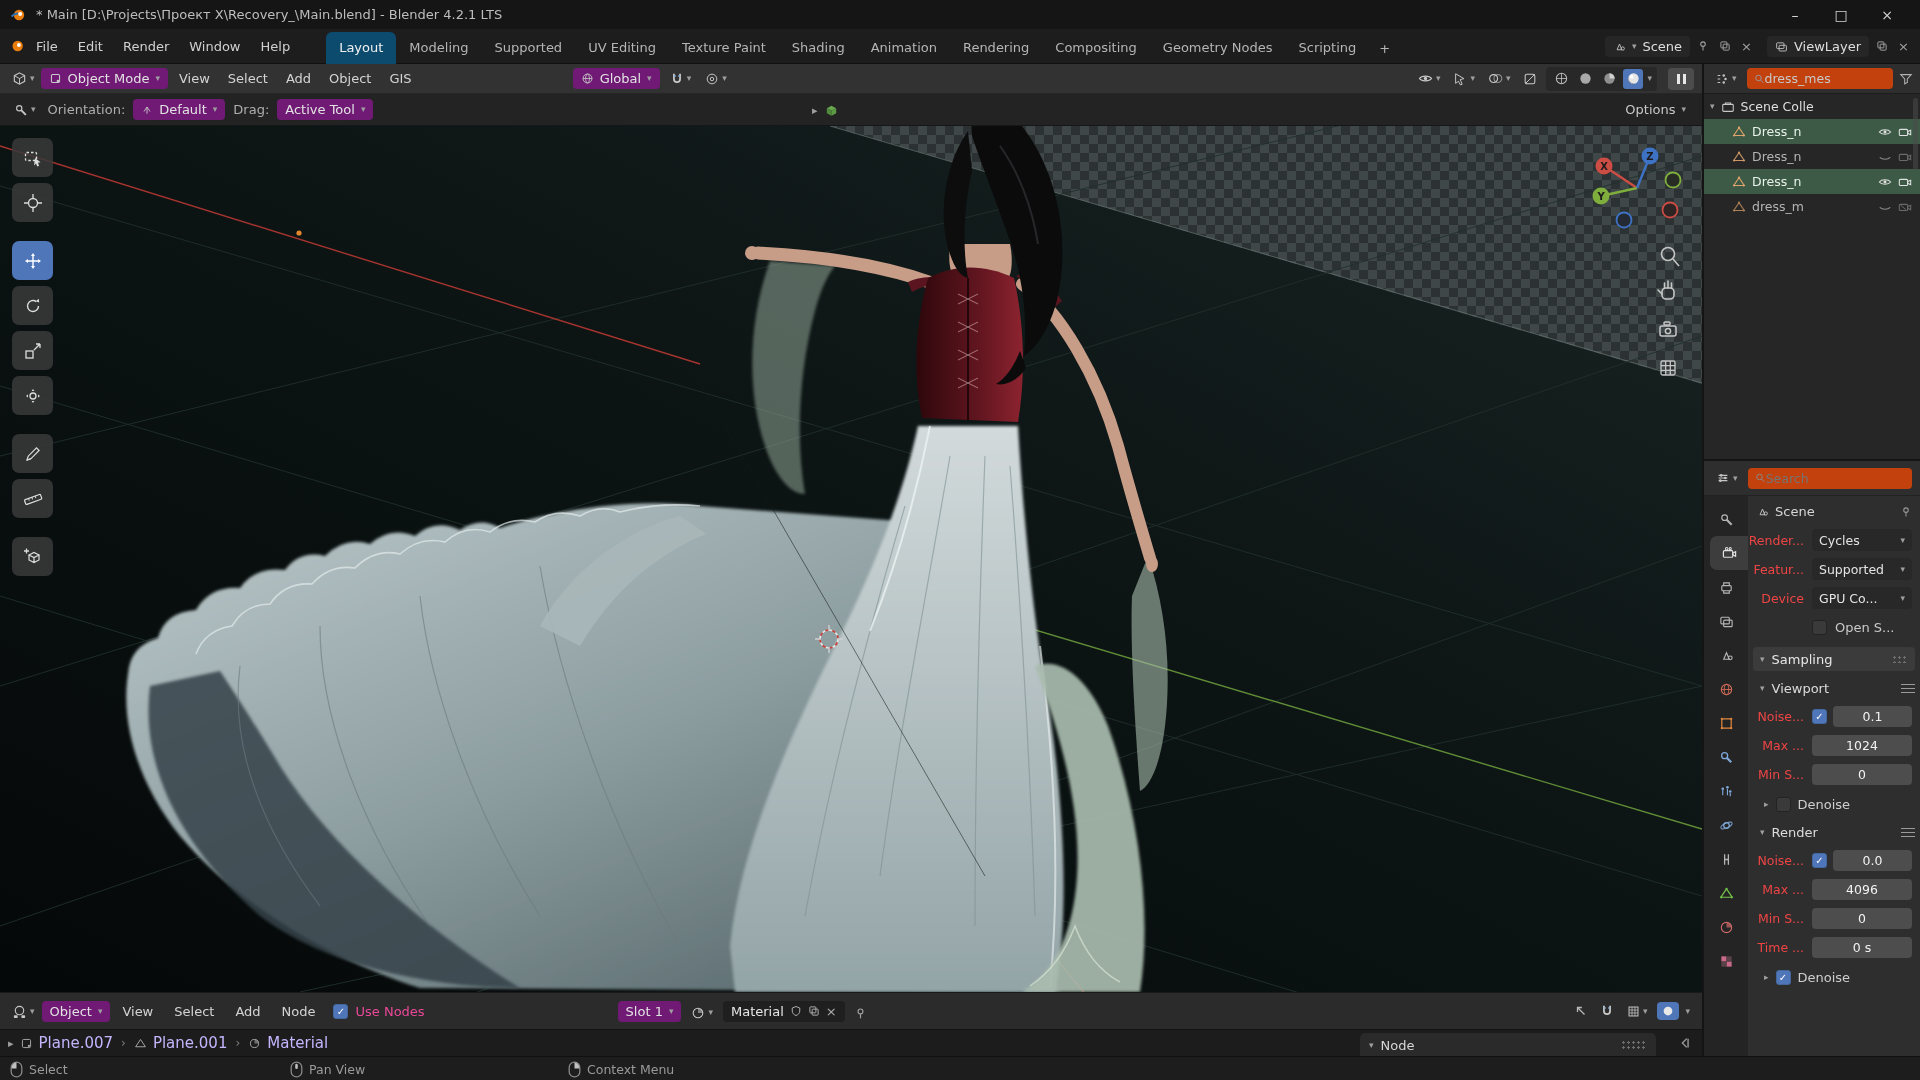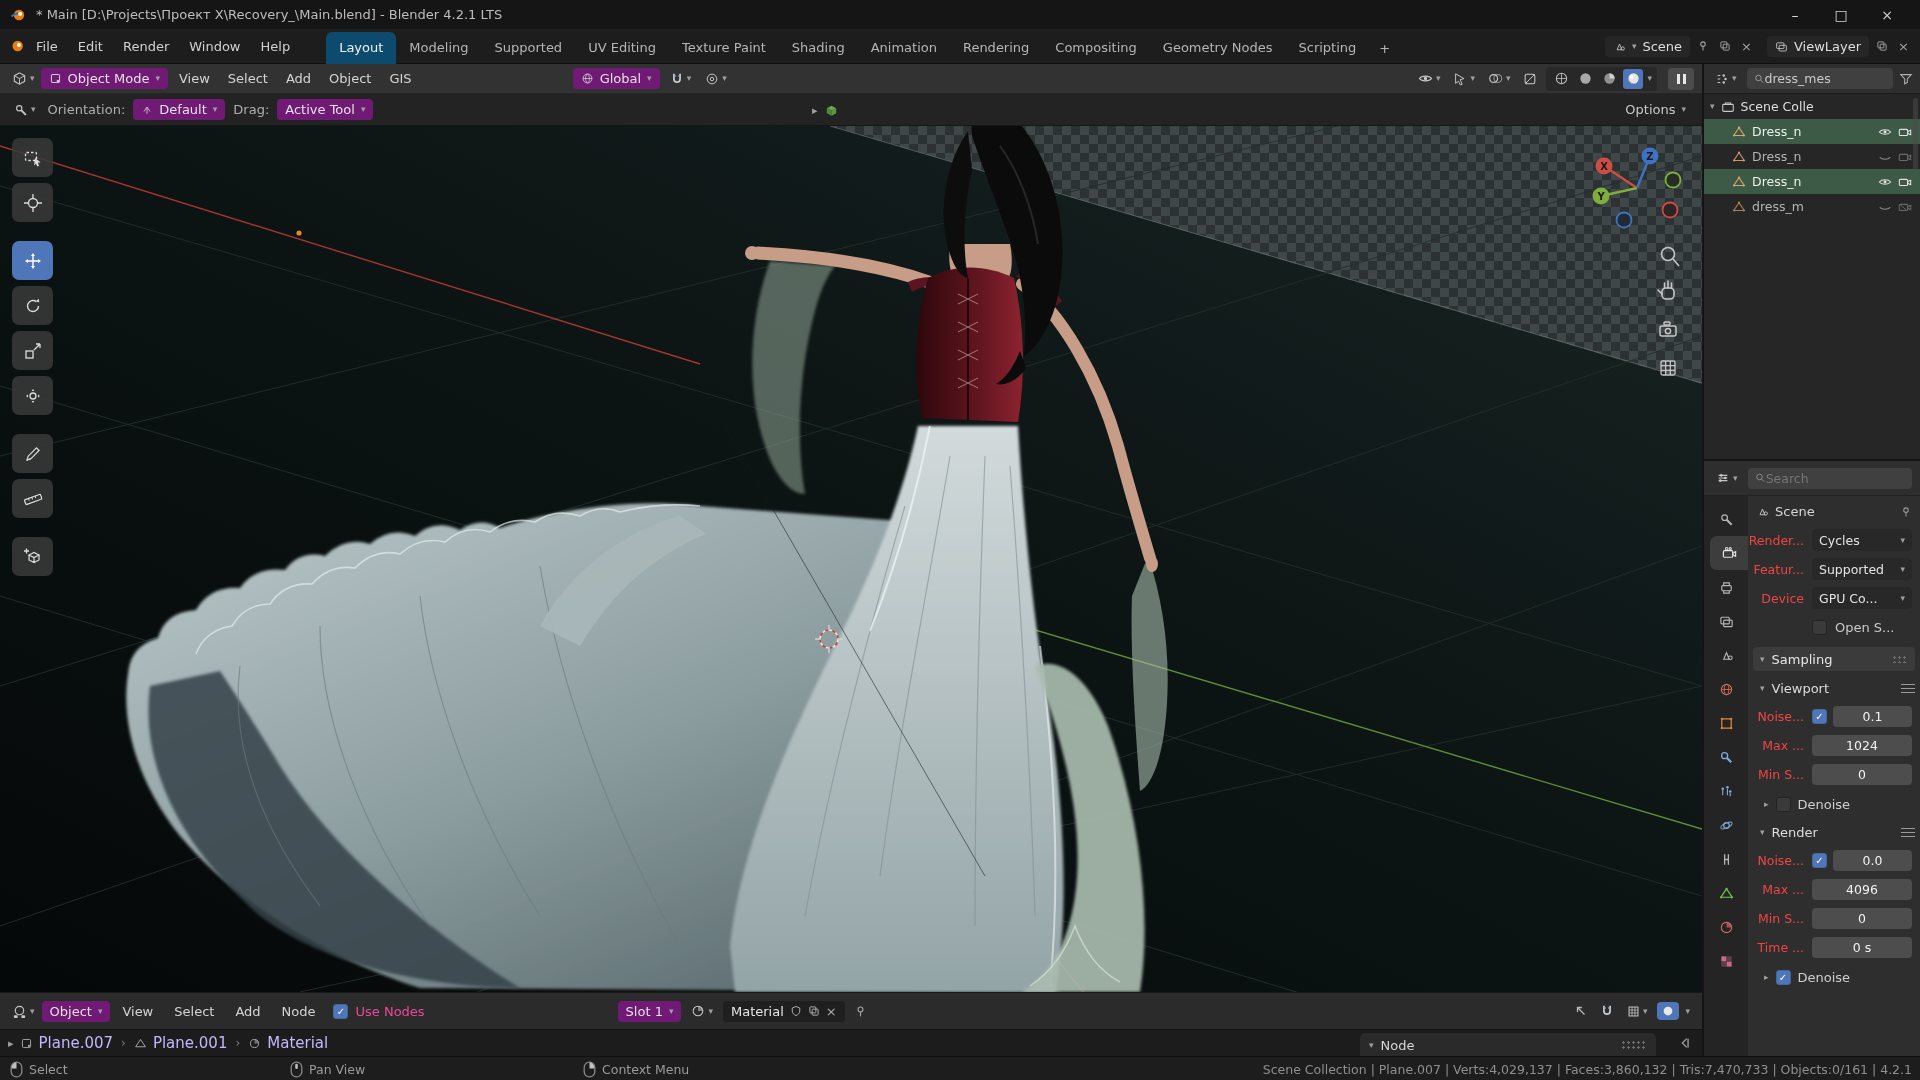--- a/index.html
+++ b/index.html
@@ -58,21 +58,21 @@
   .namefield{display:flex;align-items:center;gap:6px;background:#1f1f1f;border-radius:4px;padding:3px 8px;color:#e6e6e6}
   #sh-strip{position:absolute;left:0;top:1029px;width:1702px;height:27px;background:#1c1c1c;display:flex;align-items:center;gap:6px;padding:0 8px;border-top:1px solid #141414}
   .crumb{color:#c4b5fd;font-size:15px;white-space:nowrap}
   .crumb-sep{color:#7d7d7d;font-size:12px;padding:0 2px}
   #node-bar{position:absolute;right:46px;top:3px;width:296px;height:24px;background:#2a2a2a;border-radius:5px 5px 0 0;display:flex;align-items:center;gap:7px;padding:0 9px;color:#d6d6d6}
   .grip{width:26px;height:10px;margin-left:auto;background-image:radial-gradient(#6e6e6e 1px,transparent 1.2px);background-size:5px 5px}
 
   
   #outliner{position:absolute;left:1702px;top:64px;width:218px;height:395px;background:#262626;border-left:2px solid #141414}
   #ol-header{height:30px;background:#2e2e2e;display:flex;align-items:center;gap:6px;padding:0 7px;border-bottom:1px solid #1c1c1c}
-  .searchbox{display:flex;align-items:center;gap:0;background:#404040;border-radius:4px;padding:3px 7px;flex:1;min-width:0}
+  .searchbox{display:flex;align-items:center;gap:0;background:#c2410c;border-radius:4px;padding:3px 7px;flex:1;min-width:0}
   .searchbox input{background:transparent;border:none;outline:none;color:#c9c9c9;font:inherit;font-size:12.5px;width:100%}
   .orow{display:flex;align-items:center;height:25px;padding:0 8px 0 6px;gap:6px;font-size:12.5px;color:#b4b4b4}
   .orow.sel{background:#3c5a45;color:#e9f2ea}
   .orow .nm{flex:1;overflow:hidden;text-overflow:ellipsis;white-space:nowrap}
   .orow .rt{display:flex;align-items:center;gap:6px}
   .o-ind{width:16px}
   #ol-scroll{position:absolute;right:2px;top:34px;width:5px;height:72px;background:#4a4a4a;border-radius:3px;opacity:.55}
 
   
   #props{position:absolute;left:1702px;top:459px;width:218px;height:597px;background:#2e2e2e;border-left:2px solid #141414;border-top:2px solid #141414}
@@ -580,21 +580,21 @@
     <span class="hmenu">Select</span>
     <span class="hmenu">Add</span>
     <span class="hmenu">Node</span>
     <span style="display:flex;align-items:center;gap:7px;margin-left:6px">
       <span class="cb checked">
           <span>✓</span>
         </span>
       <span style="color:#ec4899">Use Nodes</span>
     </span>
 
-    <div style="margin-left:190px;display:flex;align-items:center;gap:6px">
+    <div style="margin-left:190px;display:flex;align-items:flex-end;gap:6px">
       <div class="dd">
         <span>Slot 1</span>
         <span class="chev">▾</span>
       </div>
       <span class="icgrp">
         <svg width="14" height="14" viewBox="0 0 16 16">
           <circle cx="8" cy="8" r="5.5" stroke="#c9c9c9" fill="none" stroke-width="1.2"></circle>
             <path d="M8 2.5A5.5 5.5 0 0 1 13.5 8H8z" fill="#c9c9c9" opacity=".55"></path>
         </svg>
         <span class="chev">▾</span>
@@ -1027,23 +1027,22 @@
       </svg>
       <span>Select</span>
     </span>
     <span class="hint" style="left:290px">
       <svg width="13" height="17" viewBox="0 0 12 16">
         <rect x="1" y="1" width="10" height="14" rx="5" stroke="#8a8a8a" fill="none" stroke-width="1.2"></rect>
         <rect x="4.8" y="2.5" width="2.4" height="5" rx="1.2" fill="#c0c0c0"></rect>
       </svg>
       <span>Pan View</span>
     </span>
-    <span class="hint" style="left:583px">
+    <span class="hint" style="left:568px">
       <svg width="13" height="17" viewBox="0 0 12 16">
         <rect x="1" y="1" width="10" height="14" rx="5" stroke="#8a8a8a" fill="none" stroke-width="1.2"></rect>
         <path d="M10.5 7V6A4.5 4.5 0 0 0 6 1.5V7z" fill="#c0c0c0"></path>
       </svg>
       <span>Context Menu</span>
     </span>
-    <span id="stats">Scene Collection | Plane.007 | Verts:4,029,137 | Faces:3,860,132 | Tris:7,470,733 | Objects:0/161 | 4.2.1</span>
   </div>
 
 </div>
 
 </body></html>

